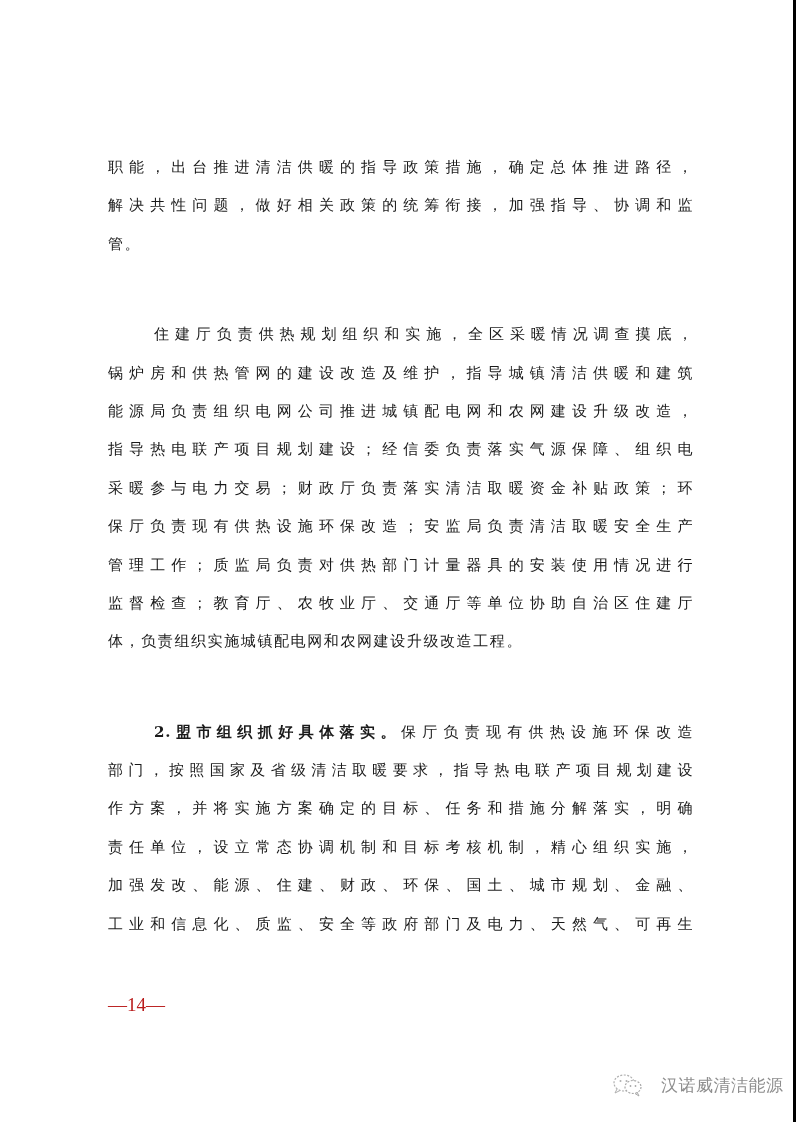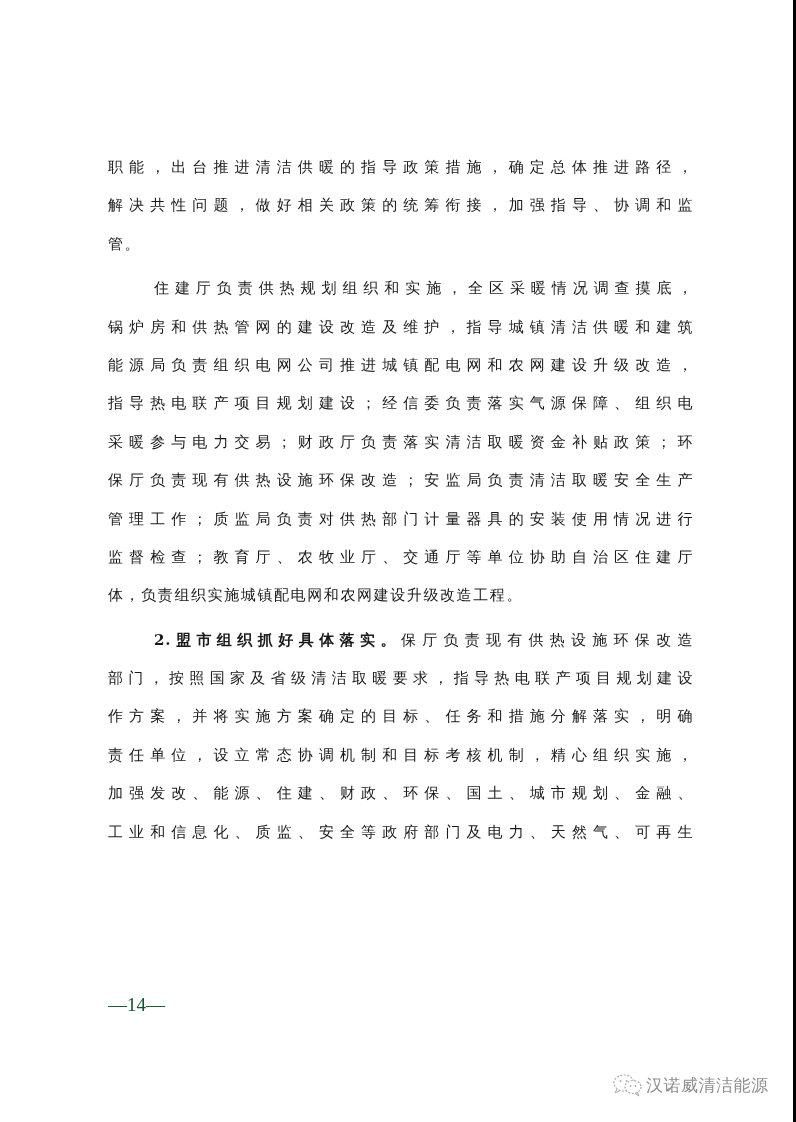--- a/index.html
+++ b/index.html
@@ -38,44 +38,45 @@
     text-align: justify;
     text-align-last: justify;
     width: 586px;
   }
   .line.last {
     text-align-last: left;
   }
   .line.indent {
     padding-left: 46px;
     width: 540px;
+    margin-top: 46px;
   }
   .para-gap {
     height: 6px;
   }
   .bold-lead {
     font-weight: bold;
     letter-spacing: 0.8px;
   }
   .page-number {
     position: absolute;
     left: 108px;
     top: 994px;
     font-size: 19px;
     font-family: "Liberation Serif", serif;
-    color: #14532d;
+    color: #b91c1c;
     text-align: right;
   }
   .watermark {
     position: absolute;
     left: 612px;
     top: 1072px;
     display: flex;
     align-items: center;
-    gap: 2px;
+    gap: 17px;
     color: #9a9a9a;
   }
   .watermark-icon {
     width: 32px;
     height: 26px;
   }
   .watermark-text {
     font-family: "DejaVu Sans", sans-serif;
     font-size: 17px;
     color: #8e8e8e;

